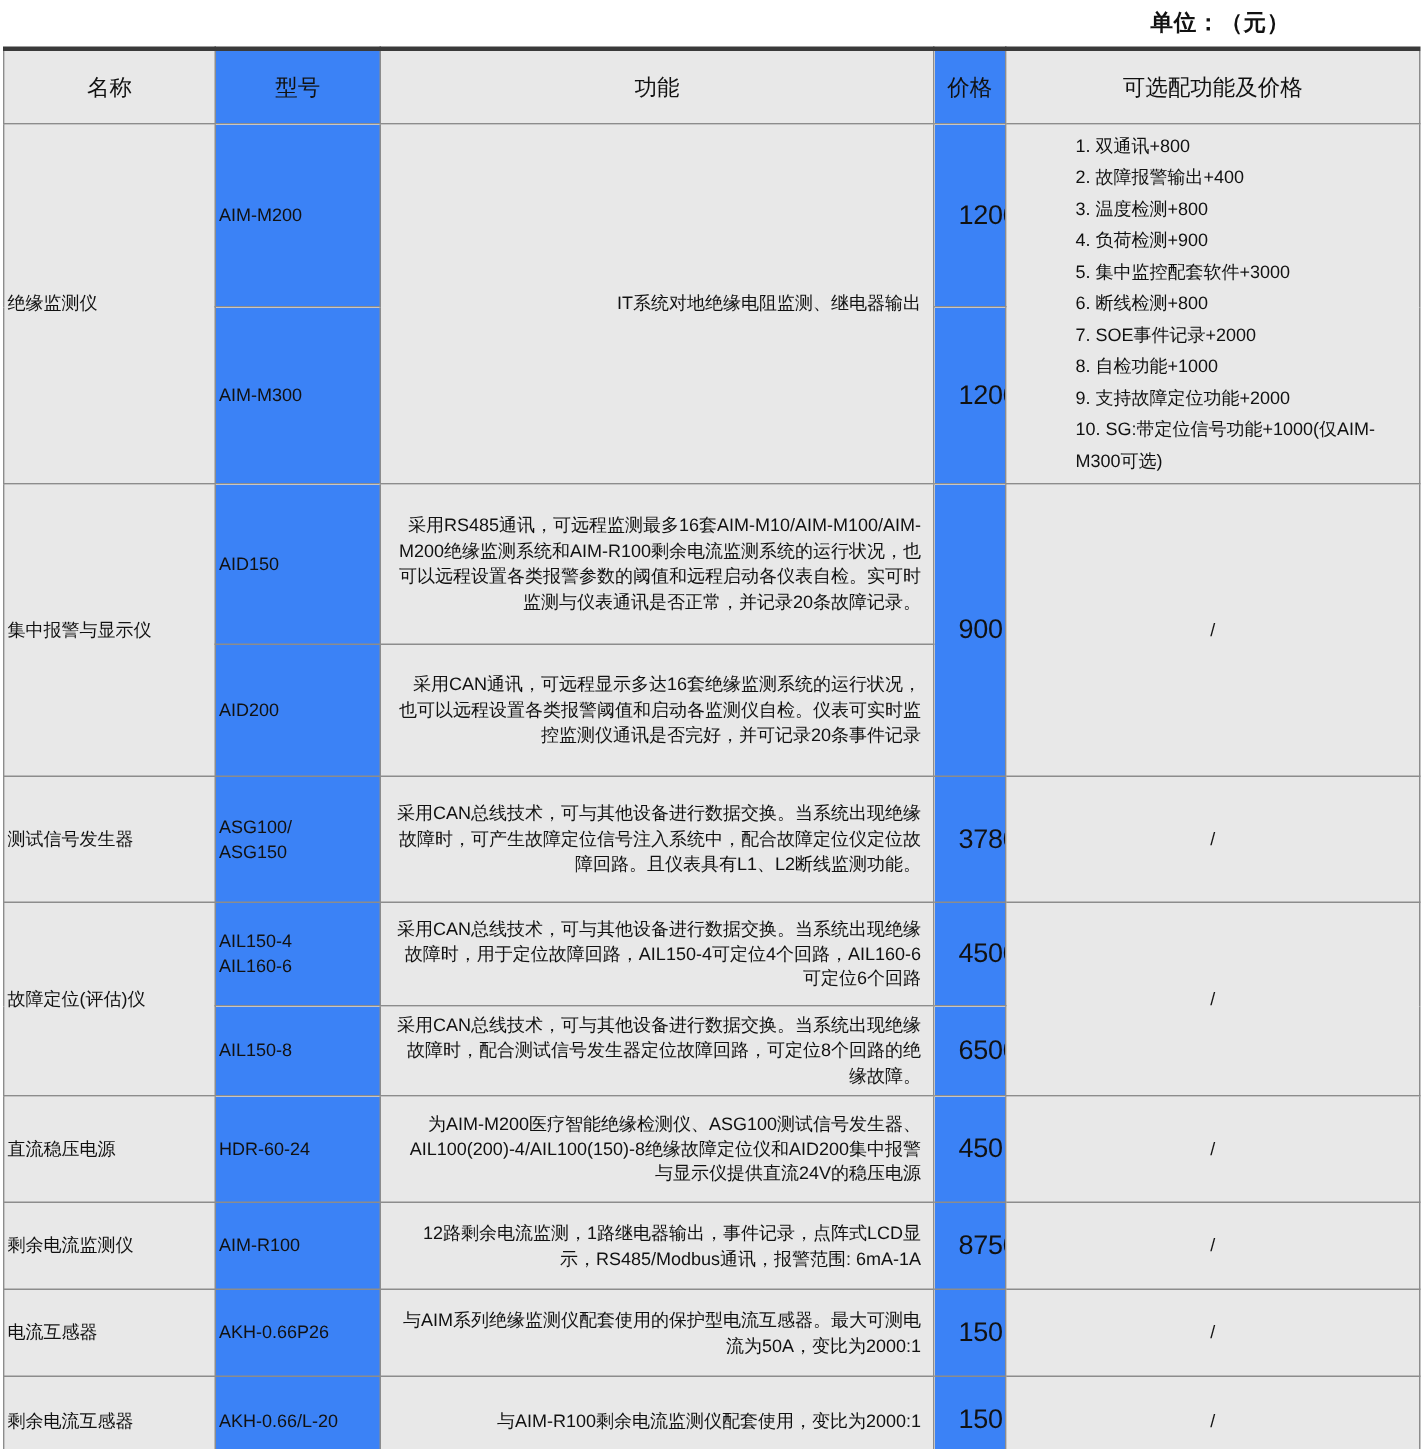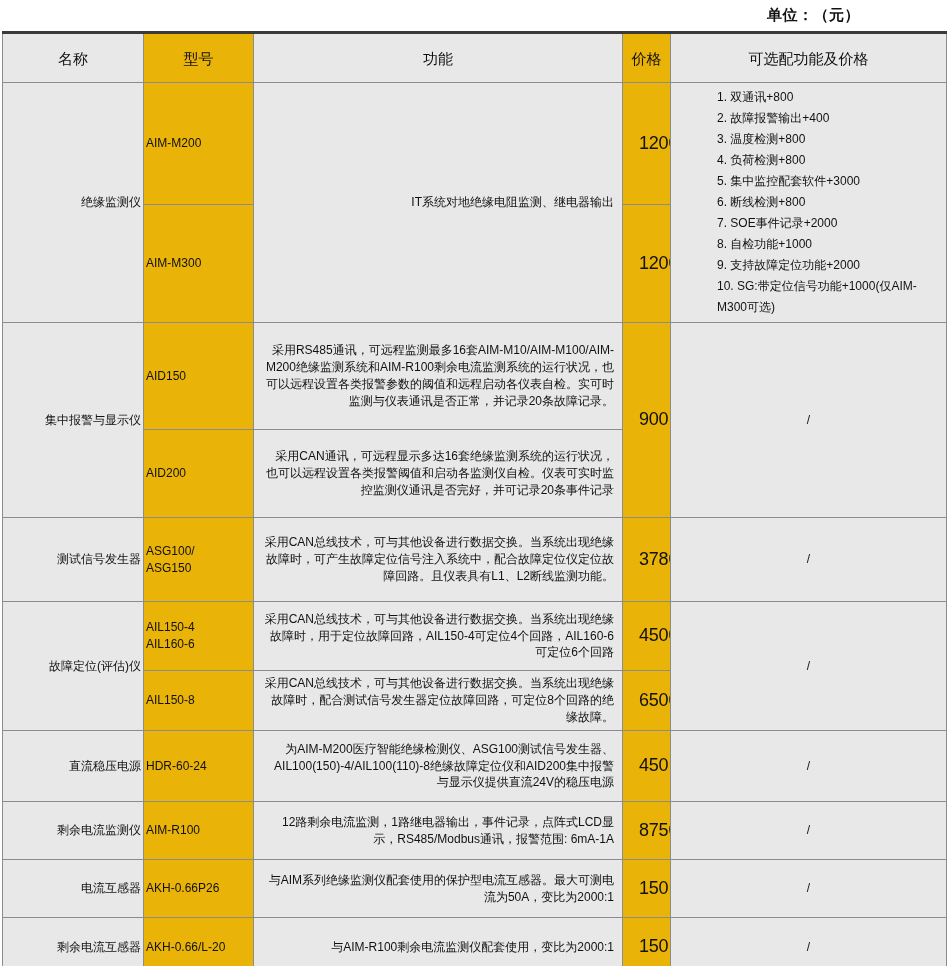--- a/index.html
+++ b/index.html
@@ -31,23 +31,23 @@
     vertical-align: middle;
     font-size: 12px;
     font-weight: normal;
     line-height: 1.4;
     box-sizing: border-box;
     overflow: hidden;
   }
   th { font-size: 15px; margin-top: 40px; }
   
   .bg-g { background: #e8e8e8; }
-  .bg-w { background: #eab308; }
+  .bg-w { background: #3b82f6; }
 
-  .c-name  { text-align: right; padding: 0 2px; margin-left: 12px; }
+  .c-name  { text-align: left; padding: 0 2px; margin-left: 12px; }
   .c-model { text-align: left; padding: 0 2px; white-space: pre-line; }
   .c-func  { text-align: right; padding: 2px 8px 2px 10px; }
   .c-price { text-align: left; padding: 16px; font-size: 18px; letter-spacing: -0.2px; }
   .c-opts  { text-align: center; }
   .c-opts-list { text-align: left; vertical-align: middle; padding: 4px 4px 4px 46px; }
   .opt-line { line-height: 21px; }
 
   
   .h-head { height: 50px; }
   .h-r1  { height: 120px; }
@@ -89,21 +89,21 @@
 
     <tr class="h-r1">
       <td class="bg-g c-name" rowspan="2">绝缘监测仪</td>
       <td class="bg-w c-model">AIM-M200</td>
       <td class="bg-g c-func" rowspan="2">IT系统对地绝缘电阻监测、继电器输出</td>
       <td class="bg-w c-price">12000</td>
       <td class="bg-g c-opts-list" rowspan="2">
         <div class="opt-line">1. 双通讯+800</div>
         <div class="opt-line">2. 故障报警输出+400</div>
         <div class="opt-line">3. 温度检测+800</div>
-        <div class="opt-line">4. 负荷检测+800</div>
+        <div class="opt-line">4. 负荷检测+900</div>
         <div class="opt-line">5. 集中监控配套软件+3000</div>
         <div class="opt-line">6. 断线检测+800</div>
         <div class="opt-line">7. SOE事件记录+2000</div>
         <div class="opt-line">8. 自检功能+1000</div>
         <div class="opt-line">9. 支持故障定位功能+2000</div>
         <div class="opt-line">10. SG:带定位信号功能+1000(仅AIM-M300可选)</div>
       </td>
     </tr>
     <tr class="h-r2">
       <td class="bg-w c-model">AIM-M300</td>
@@ -141,21 +141,21 @@
     </tr>
     <tr class="h-r7">
       <td class="bg-w c-model">AIL150-8</td>
       <td class="bg-g c-func">采用CAN总线技术，可与其他设备进行数据交换。当系统出现绝缘故障时，配合测试信号发生器定位故障回路，可定位8个回路的绝缘故障。</td>
       <td class="bg-w c-price">6500</td>
     </tr>
 
     <tr class="h-r8">
       <td class="bg-g c-name">直流稳压电源</td>
       <td class="bg-w c-model">HDR-60-24</td>
-      <td class="bg-g c-func">为AIM-M200医疗智能绝缘检测仪、ASG100测试信号发生器、AIL100(150)-4/AIL100(110)-8绝缘故障定位仪和AID200集中报警与显示仪提供直流24V的稳压电源</td>
+      <td class="bg-g c-func">为AIM-M200医疗智能绝缘检测仪、ASG100测试信号发生器、AIL100(200)-4/AIL100(150)-8绝缘故障定位仪和AID200集中报警与显示仪提供直流24V的稳压电源</td>
       <td class="bg-w c-price">450</td>
       <td class="bg-g c-opts">/</td>
     </tr>
 
     <tr class="h-r9">
       <td class="bg-g c-name">剩余电流监测仪</td>
       <td class="bg-w c-model">AIM-R100</td>
       <td class="bg-g c-func">12路剩余电流监测，1路继电器输出，事件记录，点阵式LCD显示，RS485/Modbus通讯，报警范围: 6mA-1A</td>
       <td class="bg-w c-price">8750</td>
       <td class="bg-g c-opts">/</td>

